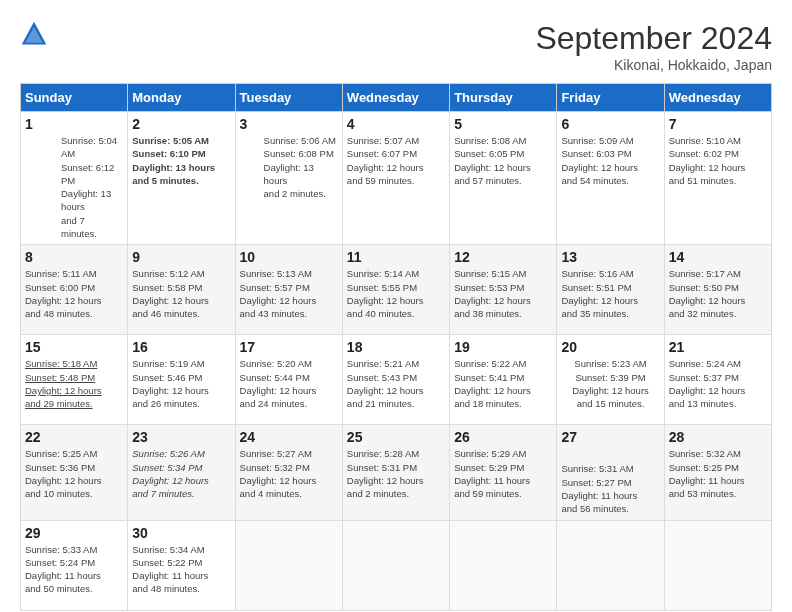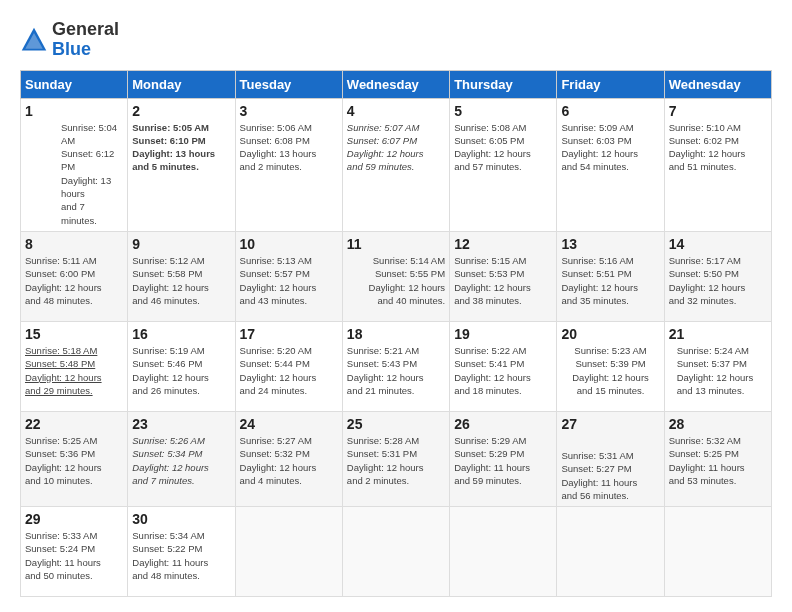--- a/index.html
+++ b/index.html
@@ -89,26 +89,24 @@
   </style>
 </head>
 <body>
 
 <div class="header">
   <div class="logo">
     <svg class="logo-icon" viewBox="0 0 32 32">
       <polygon points="16,2 30,28 2,28" fill="#1a6cc7"></polygon>
       <polygon points="16,8 26,26 6,26" fill="#fff" opacity="0.3"></polygon>
     </svg>
-    <div class="logo-text">
-      <span class="logo-general">General</span><br>
-      <span class="logo-blue">Blue</span>
-    </div>
   </div>
   <div class="title-block">
+    <div class="month-title">September 2024</div>
+    <div class="subtitle">Kikonai, Hokkaido, Japan</div>
   </div>
 </div>
 
 <table>
   <thead>
     <tr>
       <th>Sunday</th>
       <th>Monday</th>
       <th>Tuesday</th>
       <th>Wednesday</th>
@@ -128,28 +126,28 @@
         </td>
         <td>
           <span class="day-num">2</span>
           <div class="day-info" style="white-space: pre-line; font-weight: bold;">Sunrise: 5:05 AM
 Sunset: 6:10 PM
 Daylight: 13 hours
 and 5 minutes.</div>
         </td>
         <td>
           <span class="day-num">3</span>
-          <div class="day-info" style="white-space: pre-line;">Sunrise: 5:06 AM
+          <div class="day-info" style="white-space: pre-line; margin-left: 24px;">Sunrise: 5:06 AM
 Sunset: 6:08 PM
 Daylight: 13 hours
 and 2 minutes.</div>
         </td>
         <td>
           <span class="day-num">4</span>
-          <div class="day-info" style="white-space: pre-line; font-style: italic;">Sunrise: 5:07 AM
+          <div class="day-info" style="white-space: pre-line;">Sunrise: 5:07 AM
 Sunset: 6:07 PM
 Daylight: 12 hours
 and 59 minutes.</div>
         </td>
         <td>
           <span class="day-num">5</span>
           <div class="day-info" style="white-space: pre-line;">Sunrise: 5:08 AM
 Sunset: 6:05 PM
 Daylight: 12 hours
 and 57 minutes.</div>
@@ -186,21 +184,21 @@
         </td>
         <td>
           <span class="day-num">10</span>
           <div class="day-info" style="white-space: pre-line;">Sunrise: 5:13 AM
 Sunset: 5:57 PM
 Daylight: 12 hours
 and 43 minutes.</div>
         </td>
         <td>
           <span class="day-num">11</span>
-          <div class="day-info" style="white-space: pre-line; text-align: right;">Sunrise: 5:14 AM
+          <div class="day-info" style="white-space: pre-line;">Sunrise: 5:14 AM
 Sunset: 5:55 PM
 Daylight: 12 hours
 and 40 minutes.</div>
         </td>
         <td>
           <span class="day-num">12</span>
           <div class="day-info" style="white-space: pre-line;">Sunrise: 5:15 AM
 Sunset: 5:53 PM
 Daylight: 12 hours
 and 38 minutes.</div>
@@ -258,21 +256,21 @@
         </td>
         <td>
           <span class="day-num">20</span>
           <div class="day-info" style="white-space: pre-line; text-align: center;">Sunrise: 5:23 AM
 Sunset: 5:39 PM
 Daylight: 12 hours
 and 15 minutes.</div>
         </td>
         <td>
           <span class="day-num">21</span>
-          <div class="day-info" style="white-space: pre-line; margin-left: 8px;">Sunrise: 5:24 AM
+          <div class="day-info" style="white-space: pre-line;">Sunrise: 5:24 AM
 Sunset: 5:37 PM
 Daylight: 12 hours
 and 13 minutes.</div>
         </td>
       </tr>
       <tr>
         <td>
           <span class="day-num">22</span>
           <div class="day-info" style="white-space: pre-line;">Sunrise: 5:25 AM
 Sunset: 5:36 PM

